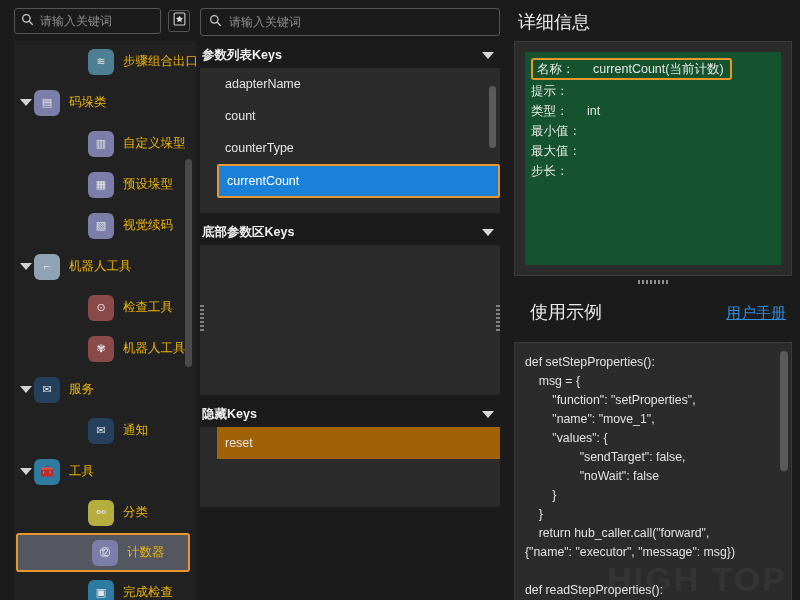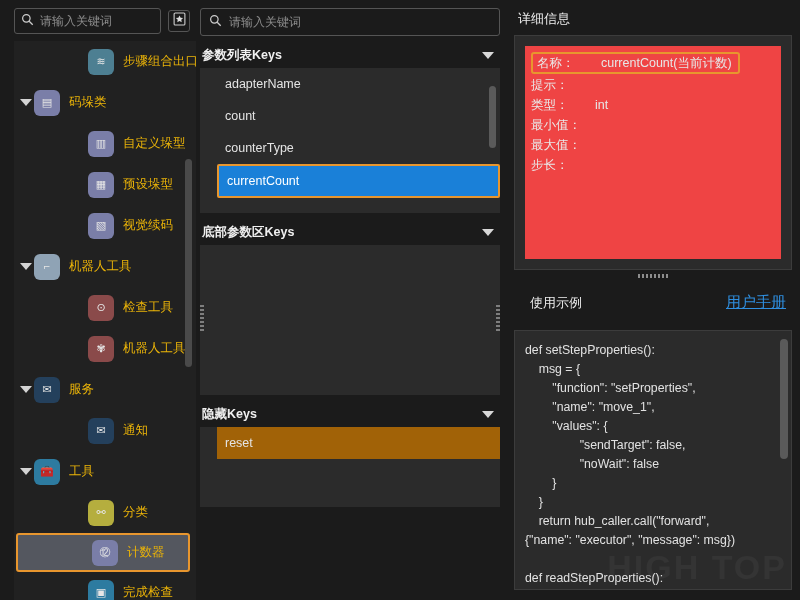--- a/index.html
+++ b/index.html
@@ -161,36 +161,36 @@
     opacity: .85;
   }
 
   
   .right {
     position: relative;
     flex: 1 1 auto; height: 600px;
     background: #1b1b1b;
     padding: 8px 8px 0 8px;
   }
-  .r-title { font-size: 13px; color: #ededed; margin: 2px 0 7px 4px; }
+  .r-title { font-size: 18px; color: #ededed; margin: 2px 0 7px 4px; }
   .detail-outer {
     background: #2b2b2b;
     border: 1px solid #3c3c3c;
     height: 235px;
     padding: 10px;
   }
   .detail-inner {
-    background: #ef4444;
+    background: #14532d;
     height: 100%;
     padding: 6px 6px;
     position: relative;
   }
   .drow { display: flex; align-items: center; height: 20px; font-size: 12.5px; }
   .drow .dk { color: #e9e9e9; width: 56px; flex: 0 0 56px; }
-  .drow .dv { color: #e6e6e6; margin-left: 8px; }
+  .drow .dv { color: #e6e6e6; margin-left: 0; }
   .drow.hl {
     border: 2px solid #e8962e; border-radius: 3px;
     height: 22px; padding: 0 6px 0 4px;
     display: inline-flex; width: auto; margin-bottom: 1px;
   }
   .splitter {
     height: 12px;
     display: flex; align-items: center; justify-content: center;
   }
   .splitter-dots {

